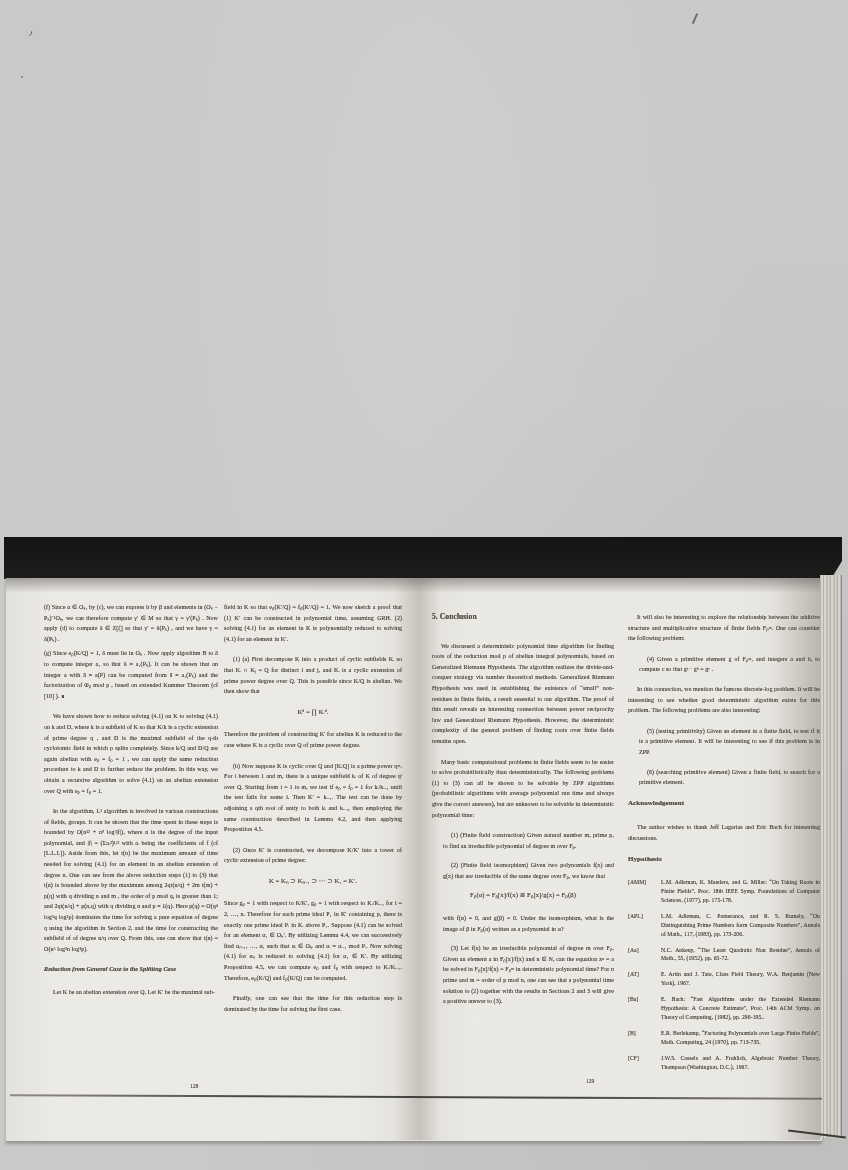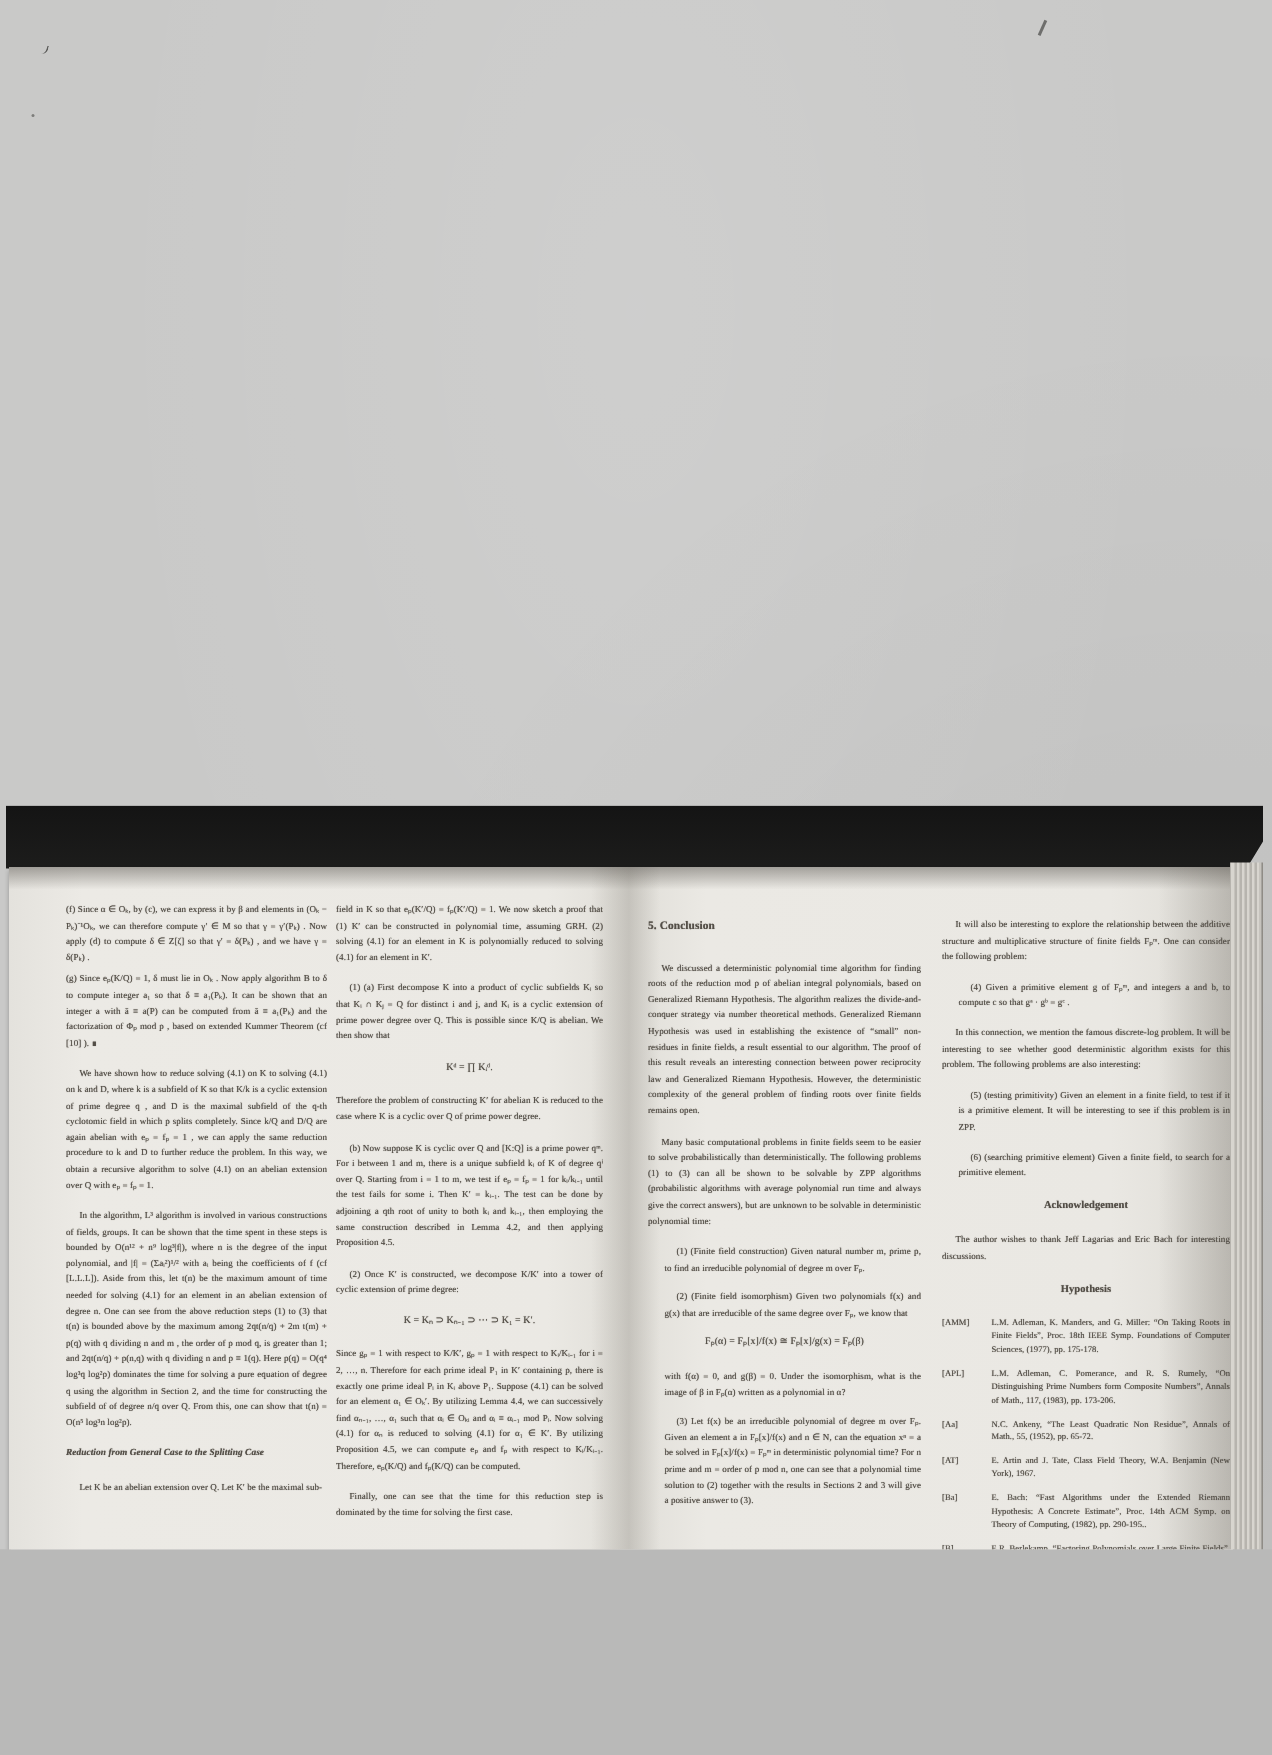--- a/index.html
+++ b/index.html
@@ -1,18 +1,18 @@
 <!DOCTYPE html>
 <html><head>
 <meta charset="utf-8">
 <style>
   html,body{margin:0;padding:0;}
   body{background:#b9b9b8;}
   .stage{
-    position:relative;width:848px;height:1033px;overflow:hidden;
+    position:relative;width:848px;height:1170px;overflow:hidden;
     background:
       radial-gradient(ellipse at 50% 20%, rgba(255,255,255,.10), rgba(0,0,0,0) 60%),
       radial-gradient(ellipse at 95% 90%, rgba(0,0,0,.06), rgba(0,0,0,0) 55%),
       #c9c9c8;
     font-family:"Liberation Serif", serif;
   }
   
   .speck1{position:absolute;left:27px;top:30px;width:4px;height:6px;border-right:1.6px solid #5a5a58;border-radius:0 0 4px 0;transform:rotate(14deg);}
   .speck2{position:absolute;left:21px;top:76px;width:2px;height:2px;background:#7d7d7b;border-radius:50%;}
   .speck3{position:absolute;left:694px;top:13px;width:1.5px;height:11px;background:#6e6e6c;transform:rotate(24deg);}
@@ -48,21 +48,21 @@
     color:#534e47;text-align:justify;
     text-shadow:0 0 .55px rgba(92,87,79,.85);
   }
   .para{margin:0 0 10px 0;}
   .para.ind{text-indent:9px;}
   .para.tight{margin-bottom:4px;}
   .item{margin:0 0 9px 0;padding-left:11px;text-indent:8px;}
   .eq{margin:4px 0 12px 0;text-align:center;font-size:6.6px;text-indent:0;}
   .h-main{font-weight:bold;font-size:7.6px;margin:0 0 18px 0;text-align:left;}
   .h-sub{font-weight:bold;font-style:italic;font-size:6.2px;margin:6px 0 12px 0;text-align:left;}
-  .h-small{font-weight:bold;font-size:7px;margin:10px 0 14px 0;text-align:center;}
+  .h-small{font-weight:bold;font-size:7px;margin:10px 0 14px 0;text-align:left;}
   .pagenum{position:absolute;font-size:5.6px;color:#5a554e;text-shadow:0 0 .5px rgba(92,87,79,.8);}
   .refs{display:block;}
   .ref-row{display:grid;grid-template-columns:33px 1fr;margin:0 0 7px 0;font-size:5.7px;line-height:8.9px;text-align:justify;}
   .ref-tag{text-align:left;}
 </style>
 </head>
 <body>
 
 <div class="stage">
 

